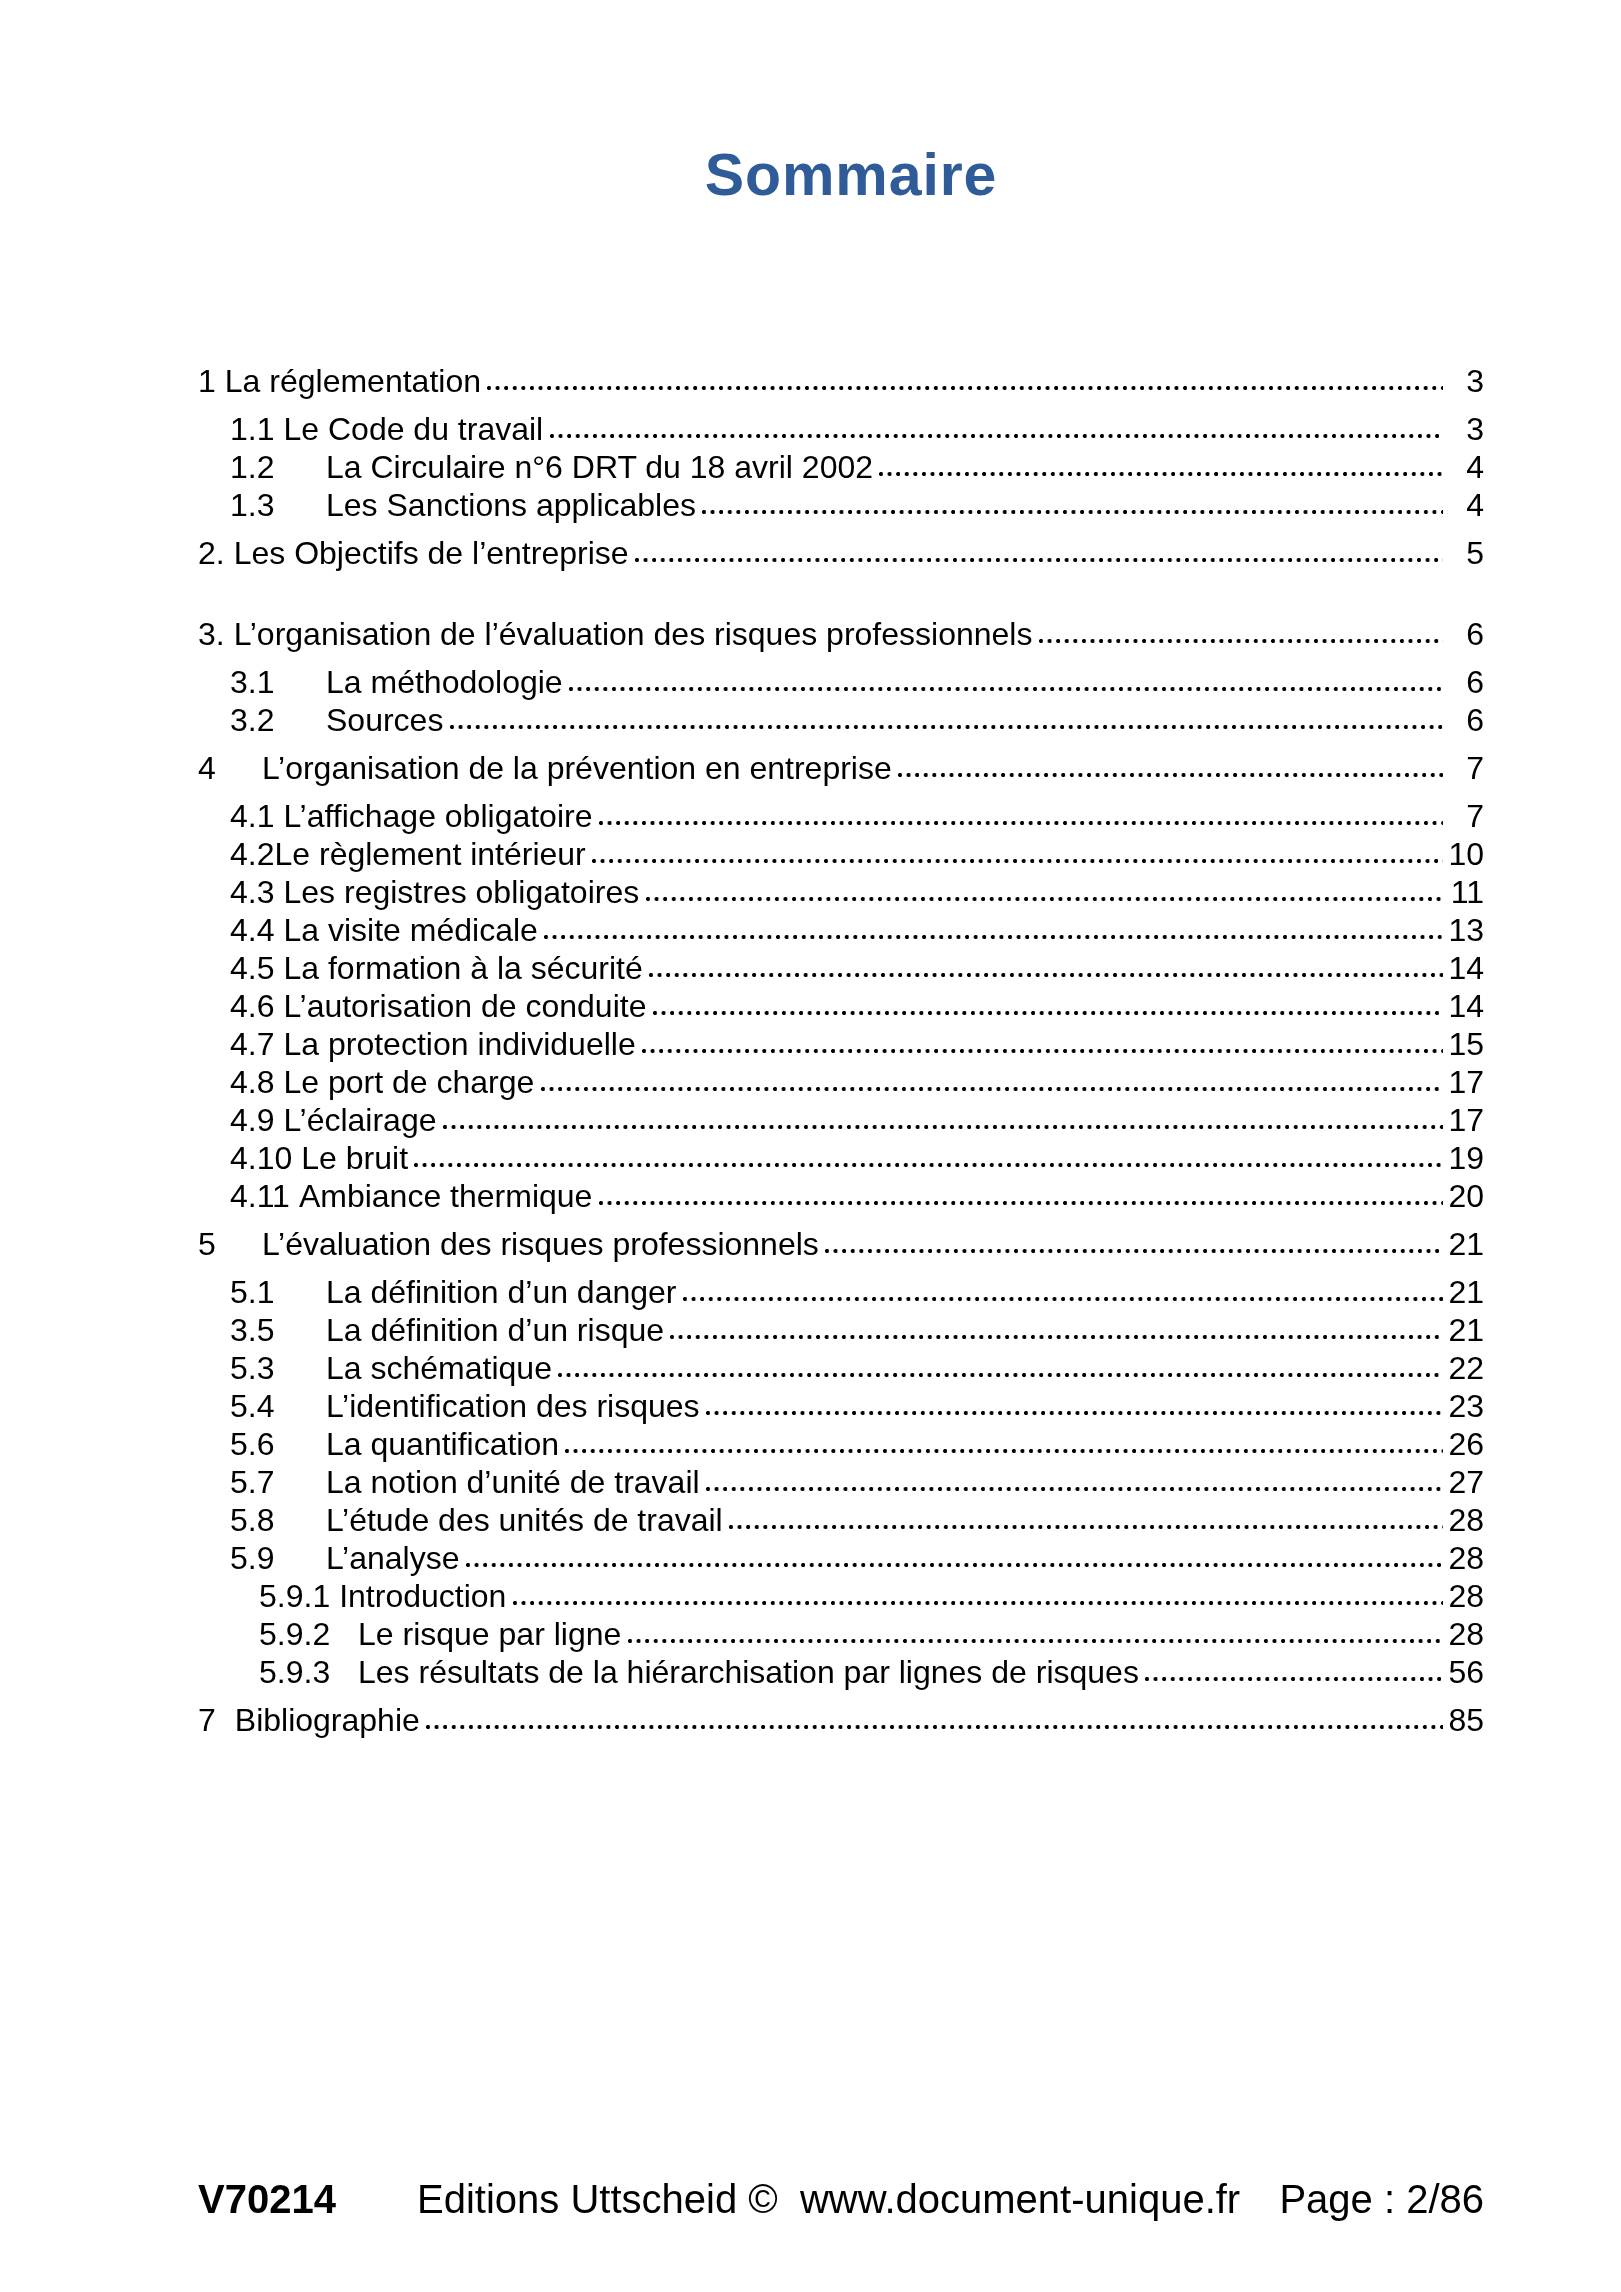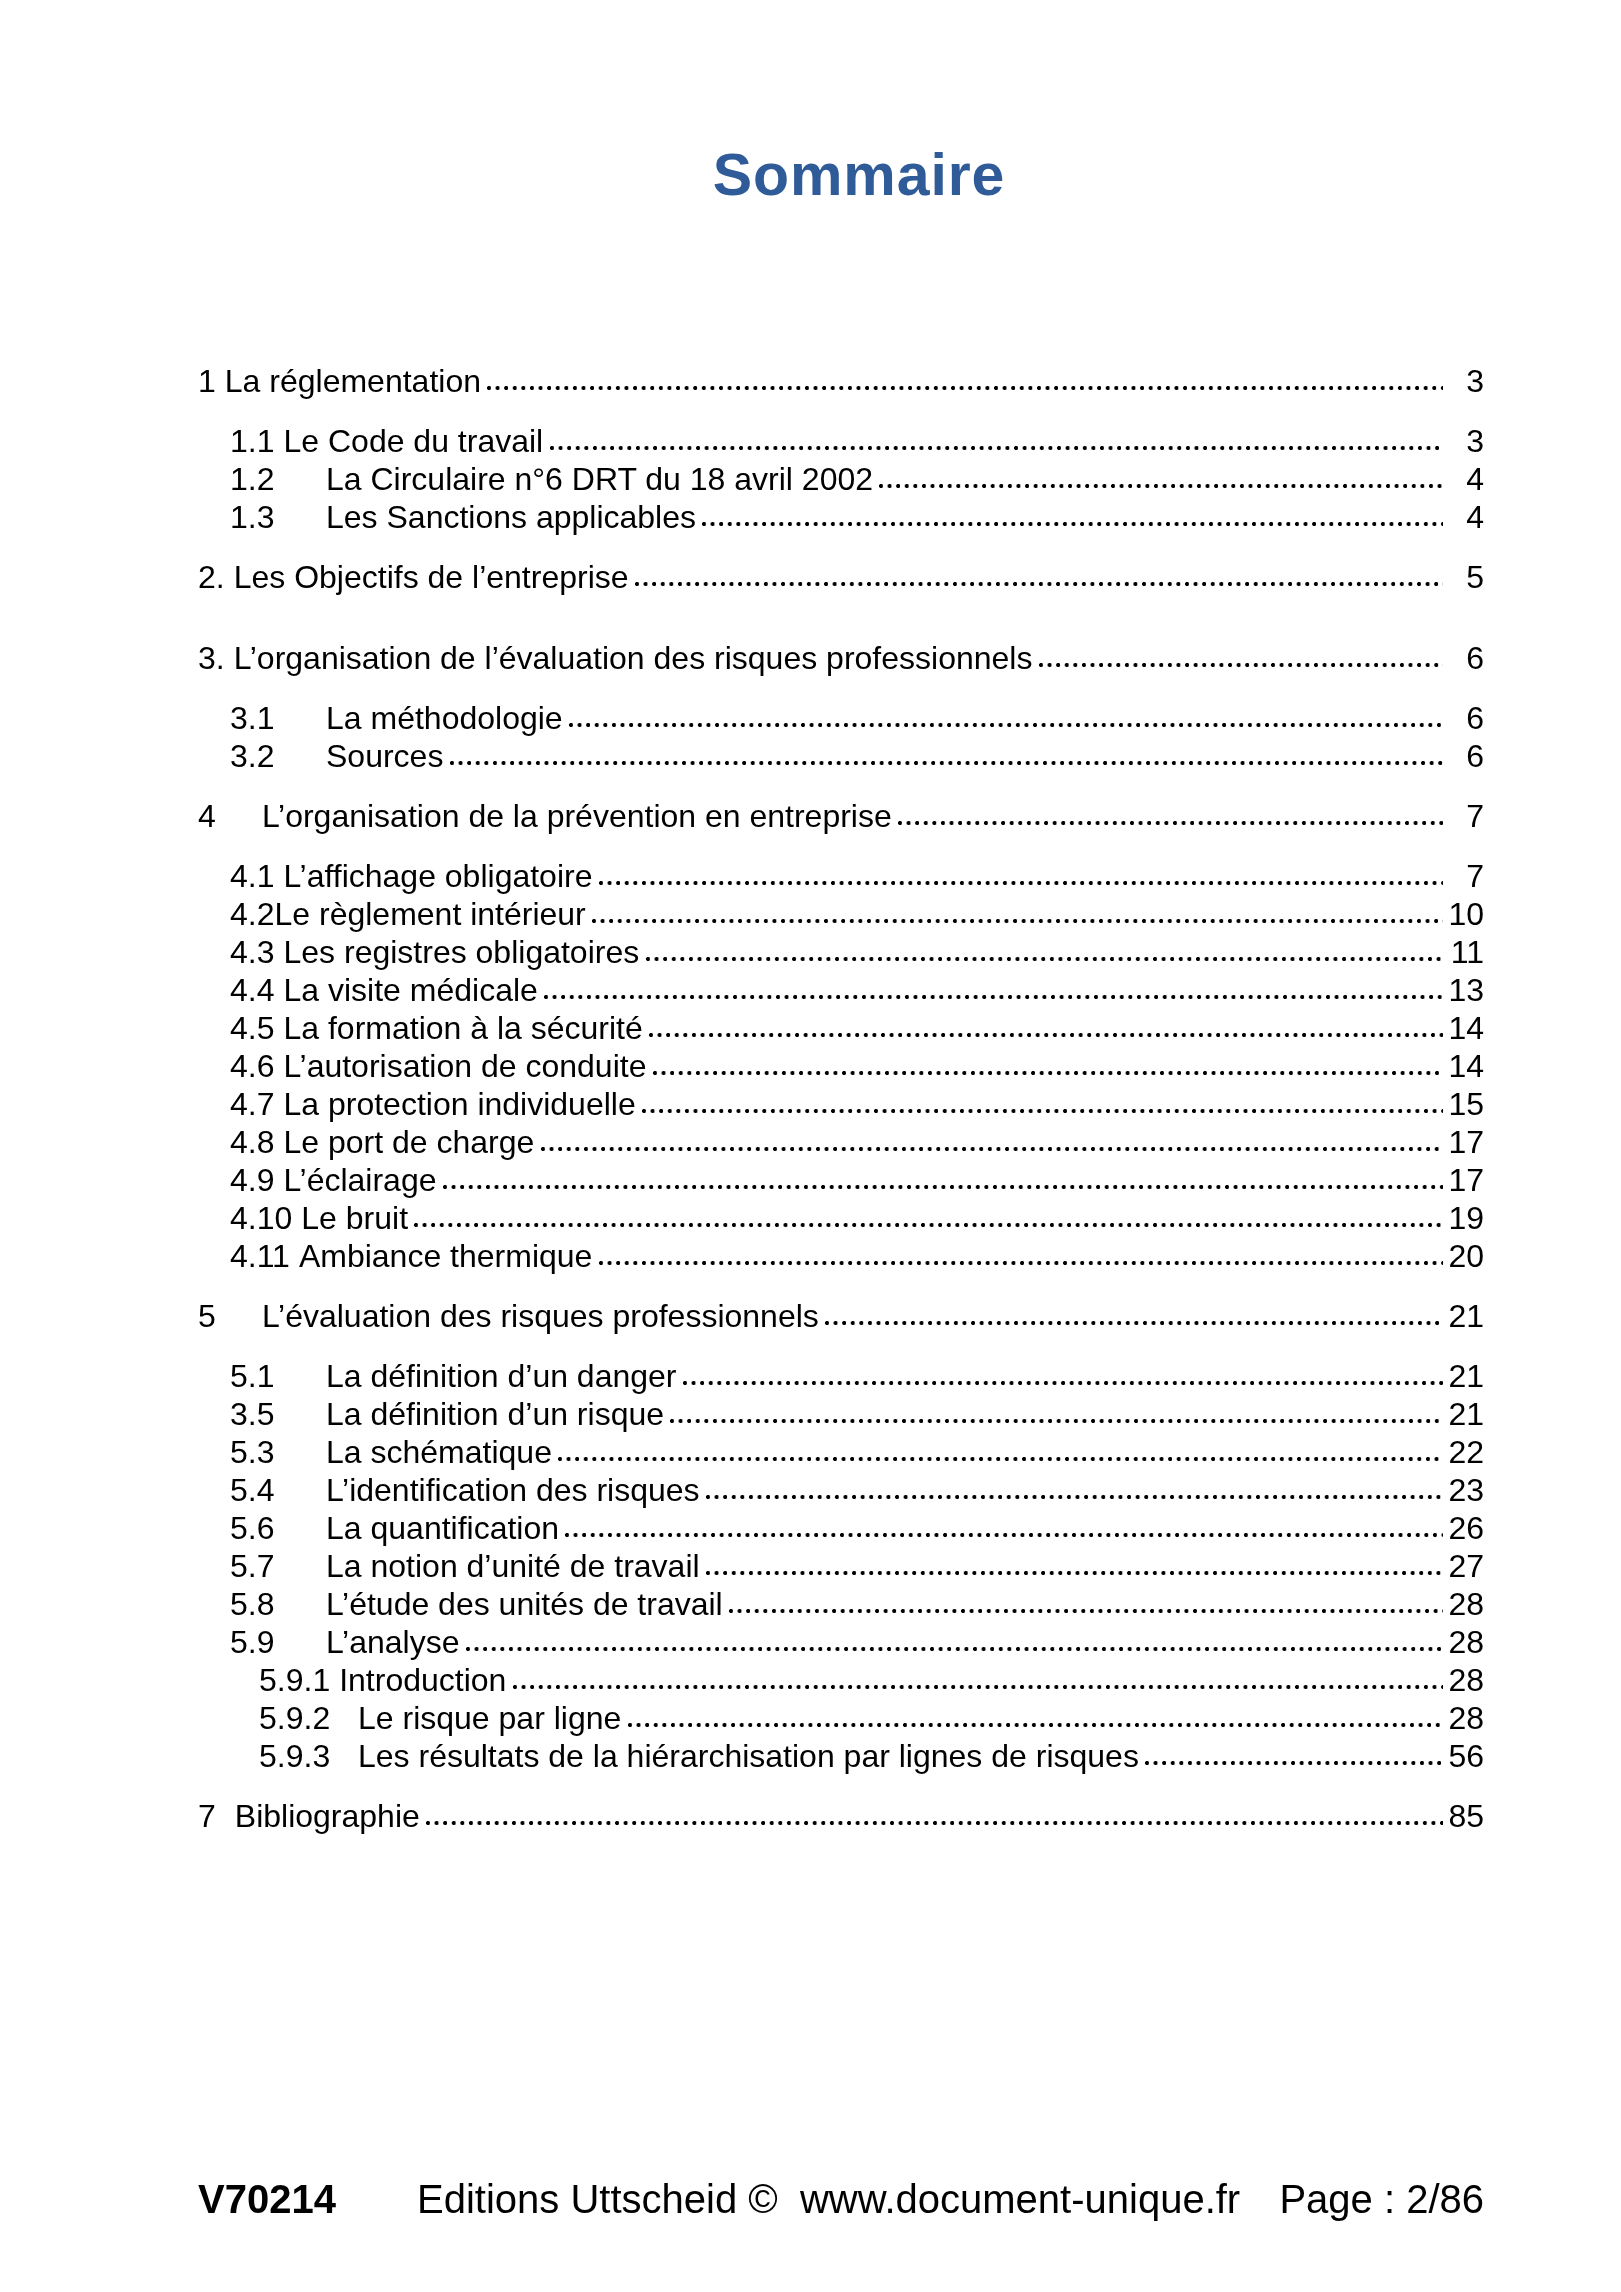--- a/index.html
+++ b/index.html
@@ -2,32 +2,32 @@
 <html lang="fr" style="font-size:14.3px"><head>
 <meta charset="utf-8">
 <style>
   html,body{margin:0;padding:0;}
   body{
     width:1621px;height:2293px;background:#ffffff;position:relative;
     font-family:"Liberation Sans","DejaVu Sans",sans-serif;color:#000;
     overflow:hidden;
   }
   .page-title{
-    position:absolute;top:143px;left:216px;width:1286px;
+    position:absolute;top:143px;left:208px;width:1286px;
     text-align:center;font-size:59px;font-weight:bold;line-height:1.1;
     letter-spacing:0.9px;color:#2F5C98;
   }
   .toc{
     position:absolute;top:362px;left:198px;width:1286px;
     font-size:32px;
   }
   .toc-row{
     display:flex;align-items:stretch;line-height:38px;white-space:nowrap;
   }
-  .toc-row.sp{margin-top:22px;}
+  .toc-row.sp{margin-top:10px;}
   .toc-row.sp2{margin-top:43px;}
   .lvl2{padding-left:32px;}
   .lvl3{padding-left:61px;}
   .num{flex:0 0 auto;}
   .num.space{margin-right:9px;}
   .num.space2{}
   .num.space3{margin-right:19px;}
   .lvl1 .num.tab{min-width:64px;}
   .lvl2 .num.tab{min-width:96px;}
   .lvl3 .num.tab{min-width:99px;}

